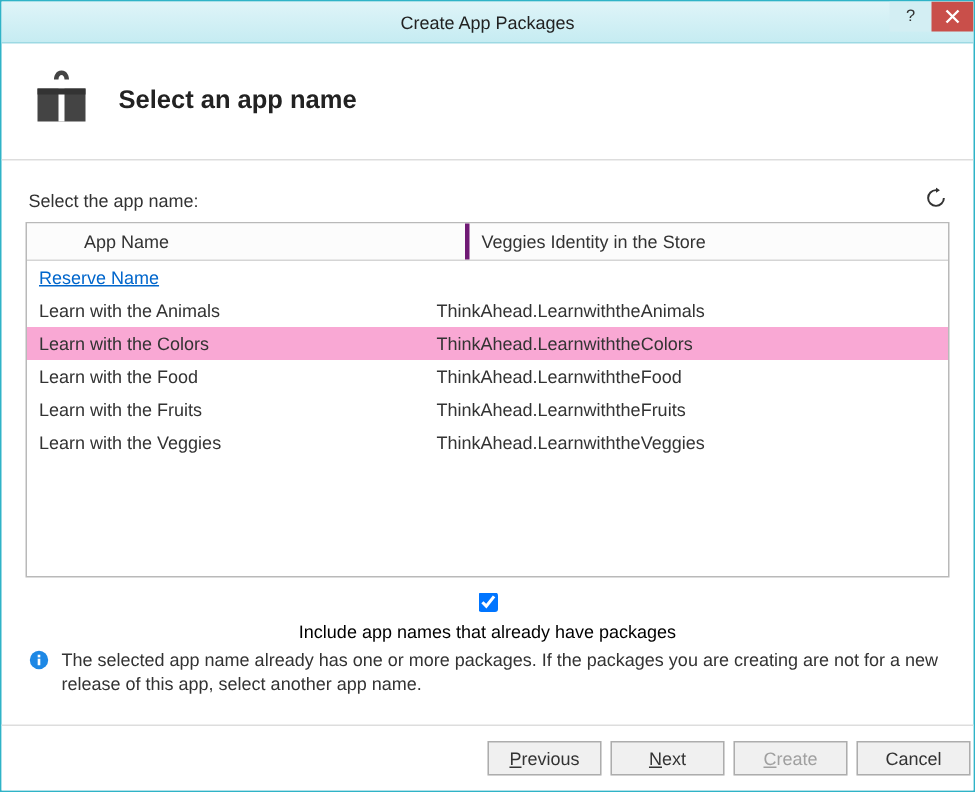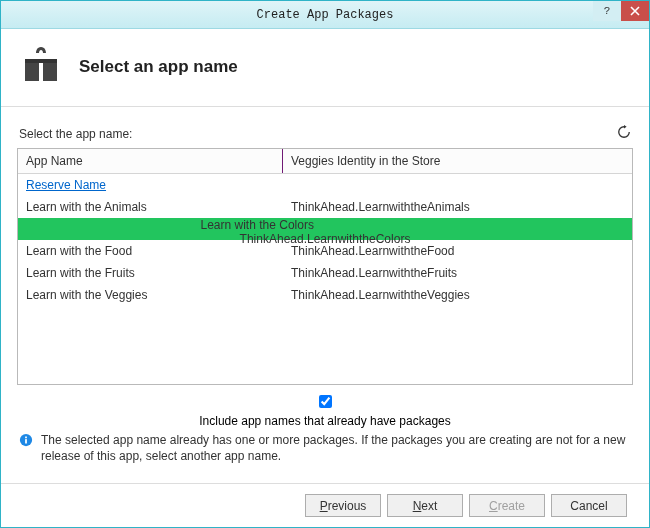--- a/index.html
+++ b/index.html
@@ -1,53 +1,53 @@
 <!DOCTYPE html>
 <html><head>
   <meta charset="utf-8">
   <style>
     * { box-sizing: border-box; margin: 0; padding: 0; }
     body { font-family: "Segoe UI", Tahoma, sans-serif; font-size: 12px; background: #fff; width: 650px; height: 528px; border: 1px solid #2fb3c7; position: relative; }
     
-    .titlebar { height: 28px; background: linear-gradient(#dff4f8, #c6ecf2); border-bottom: 1px solid #9dd9e3; display: flex; align-items: center; justify-content: center; position: relative; font-family: Liberation Mono, monospace; }
+    .titlebar { height: 28px; background: linear-gradient(#dff4f8, #c6ecf2); border-bottom: 1px solid #9dd9e3; display: flex; align-items: center; justify-content: center; position: relative; }
     .titlebar-text { font-size: 12px; color: #222; }
     .titlebar-btns { position: absolute; right: 0; top: 0; display: flex; height: 20px; }
     .tbtn { width: 28px; height: 20px; display: flex; align-items: center; justify-content: center; font-size: 11px; }
     .tbtn.help { background: #d3eef3; color: #333; }
     .tbtn.close { background: #c94f4a; color: #fff; font-size: 13px; }
     
     .header { padding: 16px 20px 18px 20px; border-bottom: 1px solid #ddd; display: flex; align-items: center; gap: 18px; }
     .header-icon svg { width: 40px; height: 40px; }
     .header-title { font-size: 17px; font-weight: 600; color: #222; text-align: right; }
     
     .content { padding: 0 16px; }
     .prompt-row { display: flex; align-items: center; justify-content: space-between; margin: 18px 2px 6px 2px; }
     .prompt-text { font-size: 12px; color: #333; }
     .refresh-icon svg { width: 14px; height: 14px; }
     
     .table { border: 1px solid #b9b9b9; background: #fff; }
     .thead { display: flex; border-bottom: 1px solid #d5d5d5; background: #fcfcfc; }
     .th { padding: 5px 8px; font-size: 12px; color: #333; font-weight: 400; }
-    .th1 { width: 265px; border-right: 1px solid #701a75; }
+    .th1 { width: 265px; border-right: 3px solid #701a75; margin-left: 30px; }
     .th2 { flex: 1; }
     .tbody { height: 210px; overflow: auto; }
     .tr { display: flex; align-items: center; height: 22px; }
-    .tr.sel { background: #22c55e; flex-direction: column; }
+    .tr.sel { background: #f9a8d4; }
     .td { padding: 0 8px; font-size: 12px; color: #333; white-space: nowrap; }
     .td1 { width: 265px; }
     .td2 { flex: 1; }
     .link { color: #0066cc; text-decoration: underline; cursor: pointer; }
     
     .check-row { display: flex; align-items: center; gap: 6px; margin: 10px 2px 4px 2px; flex-direction: column; }
     .check-row input { width: 13px; height: 13px; }
     .info-row { display: flex; align-items: flex-start; gap: 8px; margin: 4px 2px 0 2px; }
     .info-icon svg { width: 14px; height: 14px; margin-top: 1px; }
     .info-text { font-size: 12px; color: #333; line-height: 1.35; flex: 1; }
     
-    .footer { position: absolute; bottom: 0; left: 0; right: 0; border-top: 1px solid #ddd; height: 44px; display: flex; align-items: center; justify-content: flex-end; gap: 6px; padding-right: 22px; background: #fff; }
+    .footer { position: absolute; bottom: 0; left: 0; right: 0; border-top: 1px solid #ddd; height: 44px; display: flex; align-items: center; justify-content: flex-end; gap: 6px; padding-right: 2px; background: #fff; }
     .btn { min-width: 76px; height: 23px; border: 1px solid #adadad; background: #f0f0f0; font-size: 12px; color: #333; cursor: pointer; padding: 0 10px; }
     .btn:disabled { color: #a0a0a0; cursor: default; }
     .btn .ul { text-decoration: underline; }
   </style>
 </head>
 <body>
 
 <div class="titlebar">
   <span class="titlebar-text">Create App Packages</span>
   <div class="titlebar-btns">

